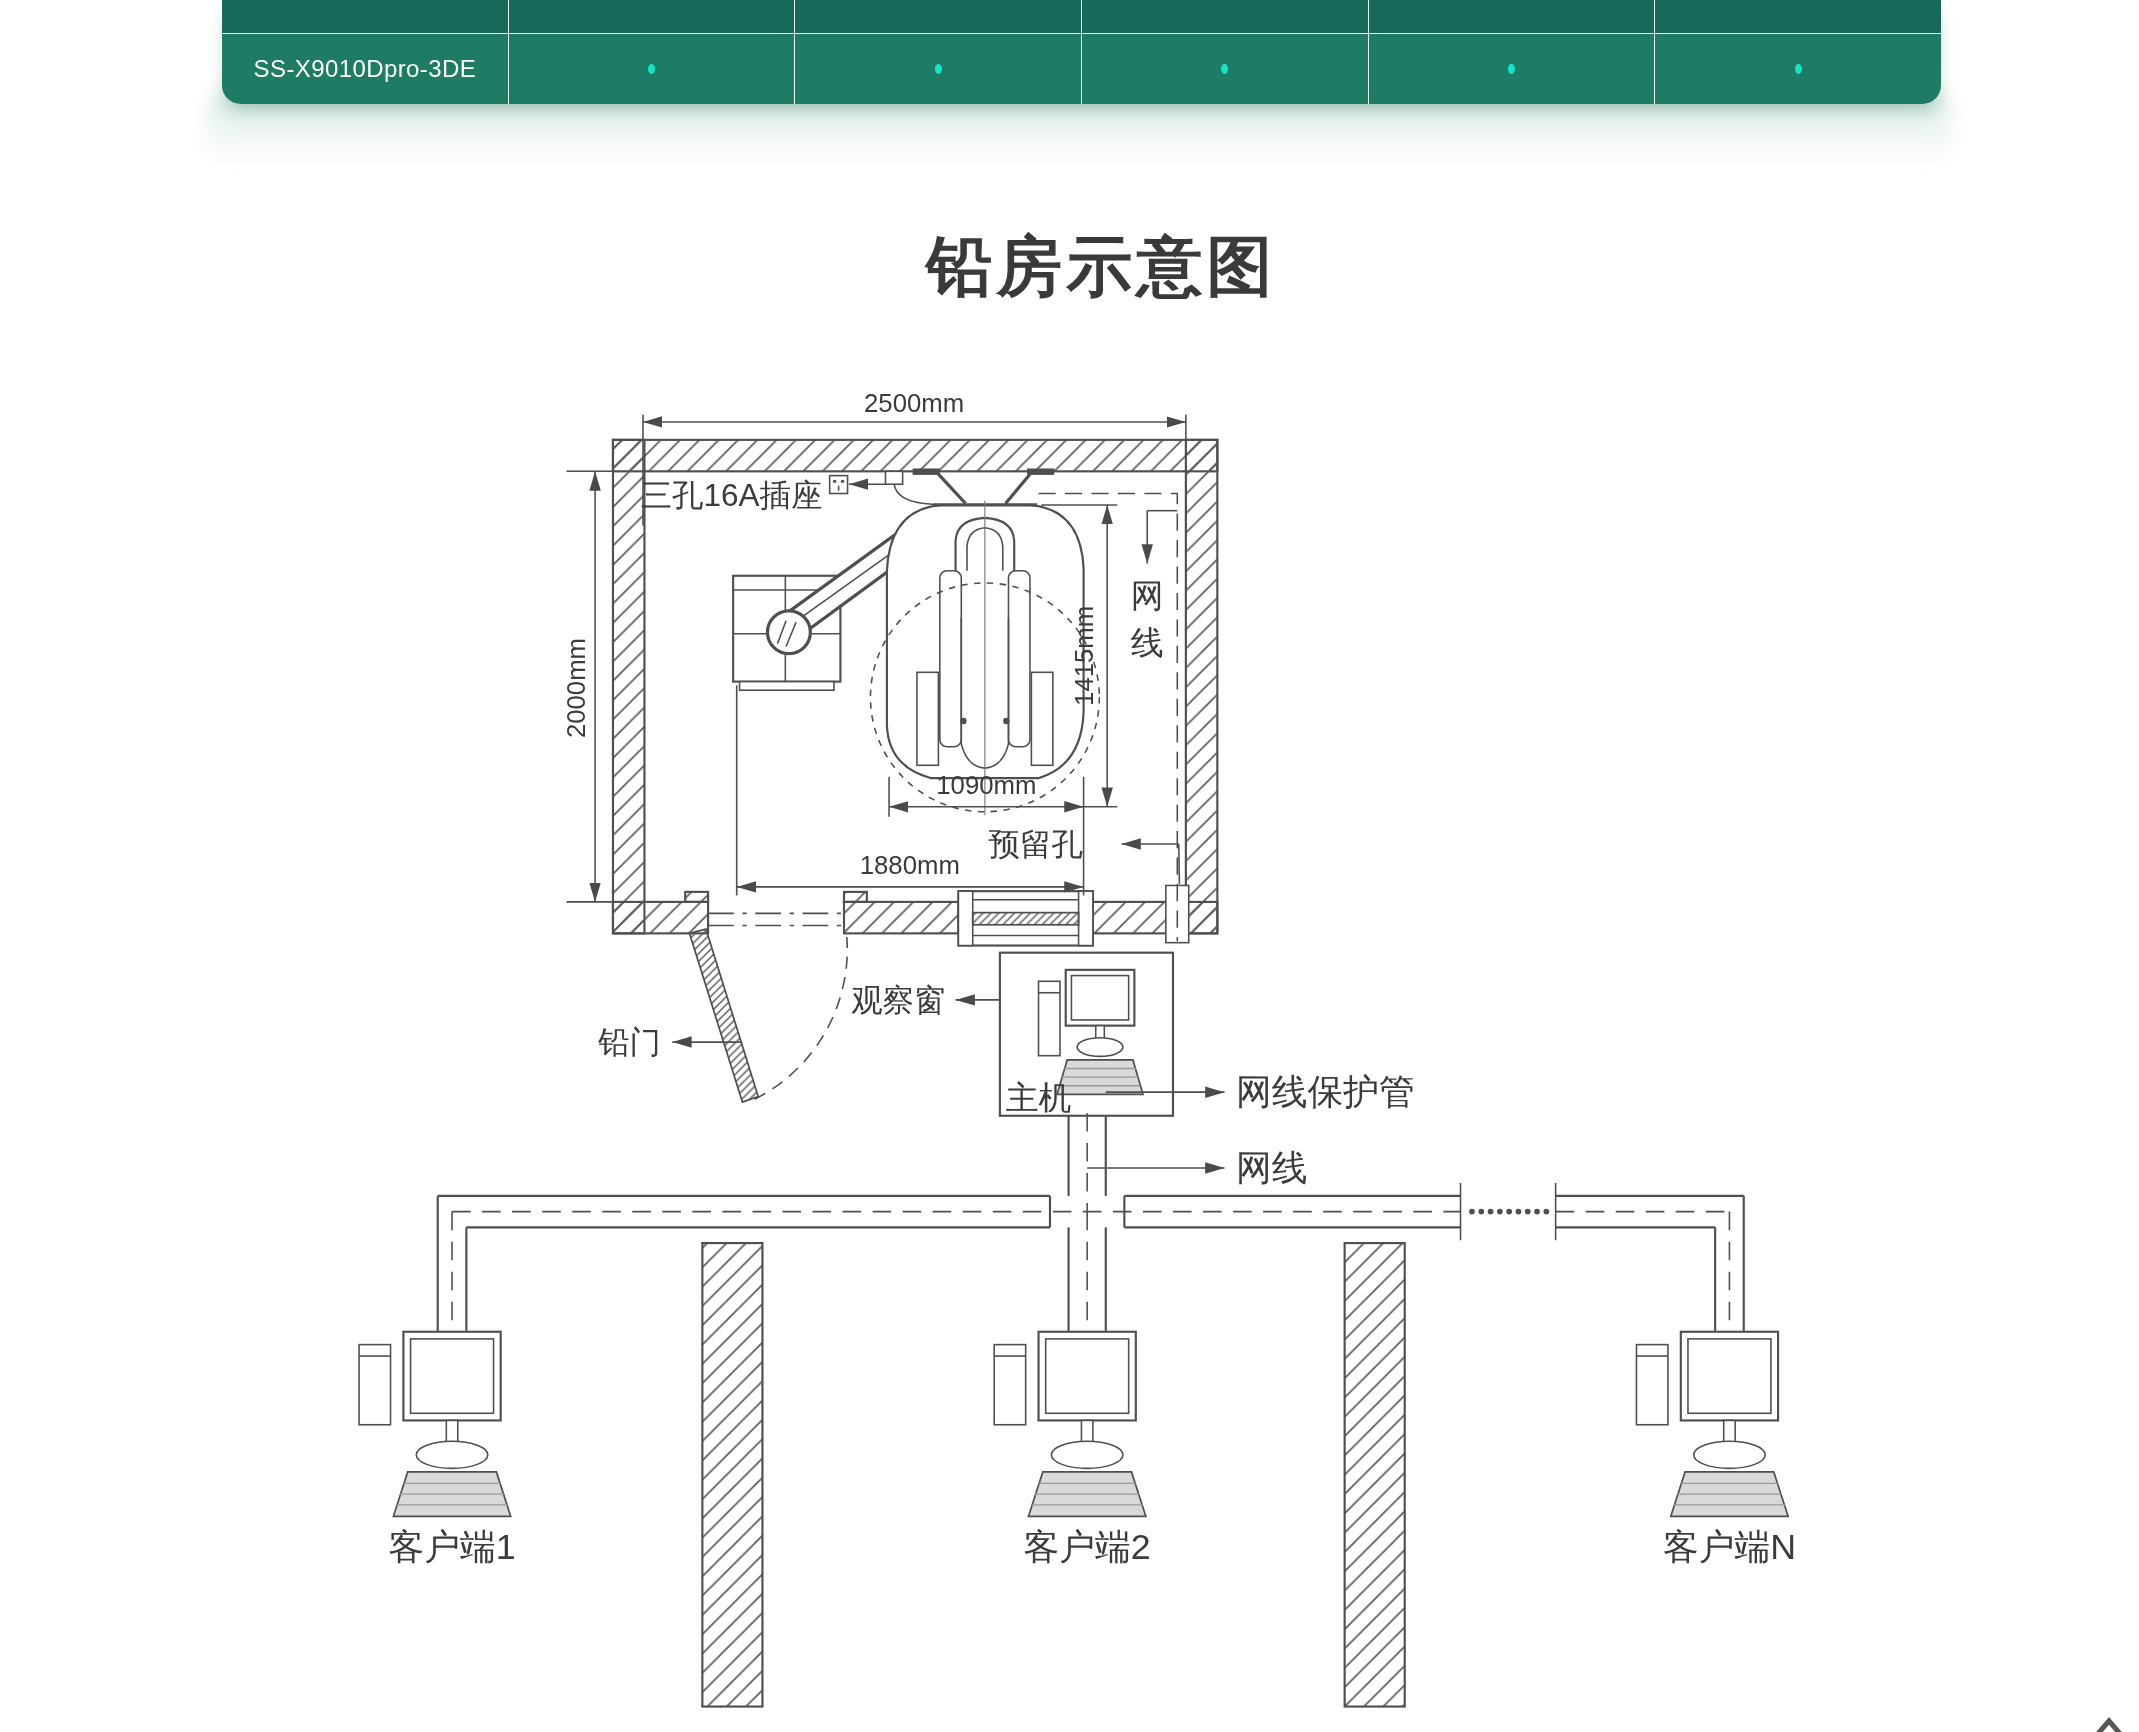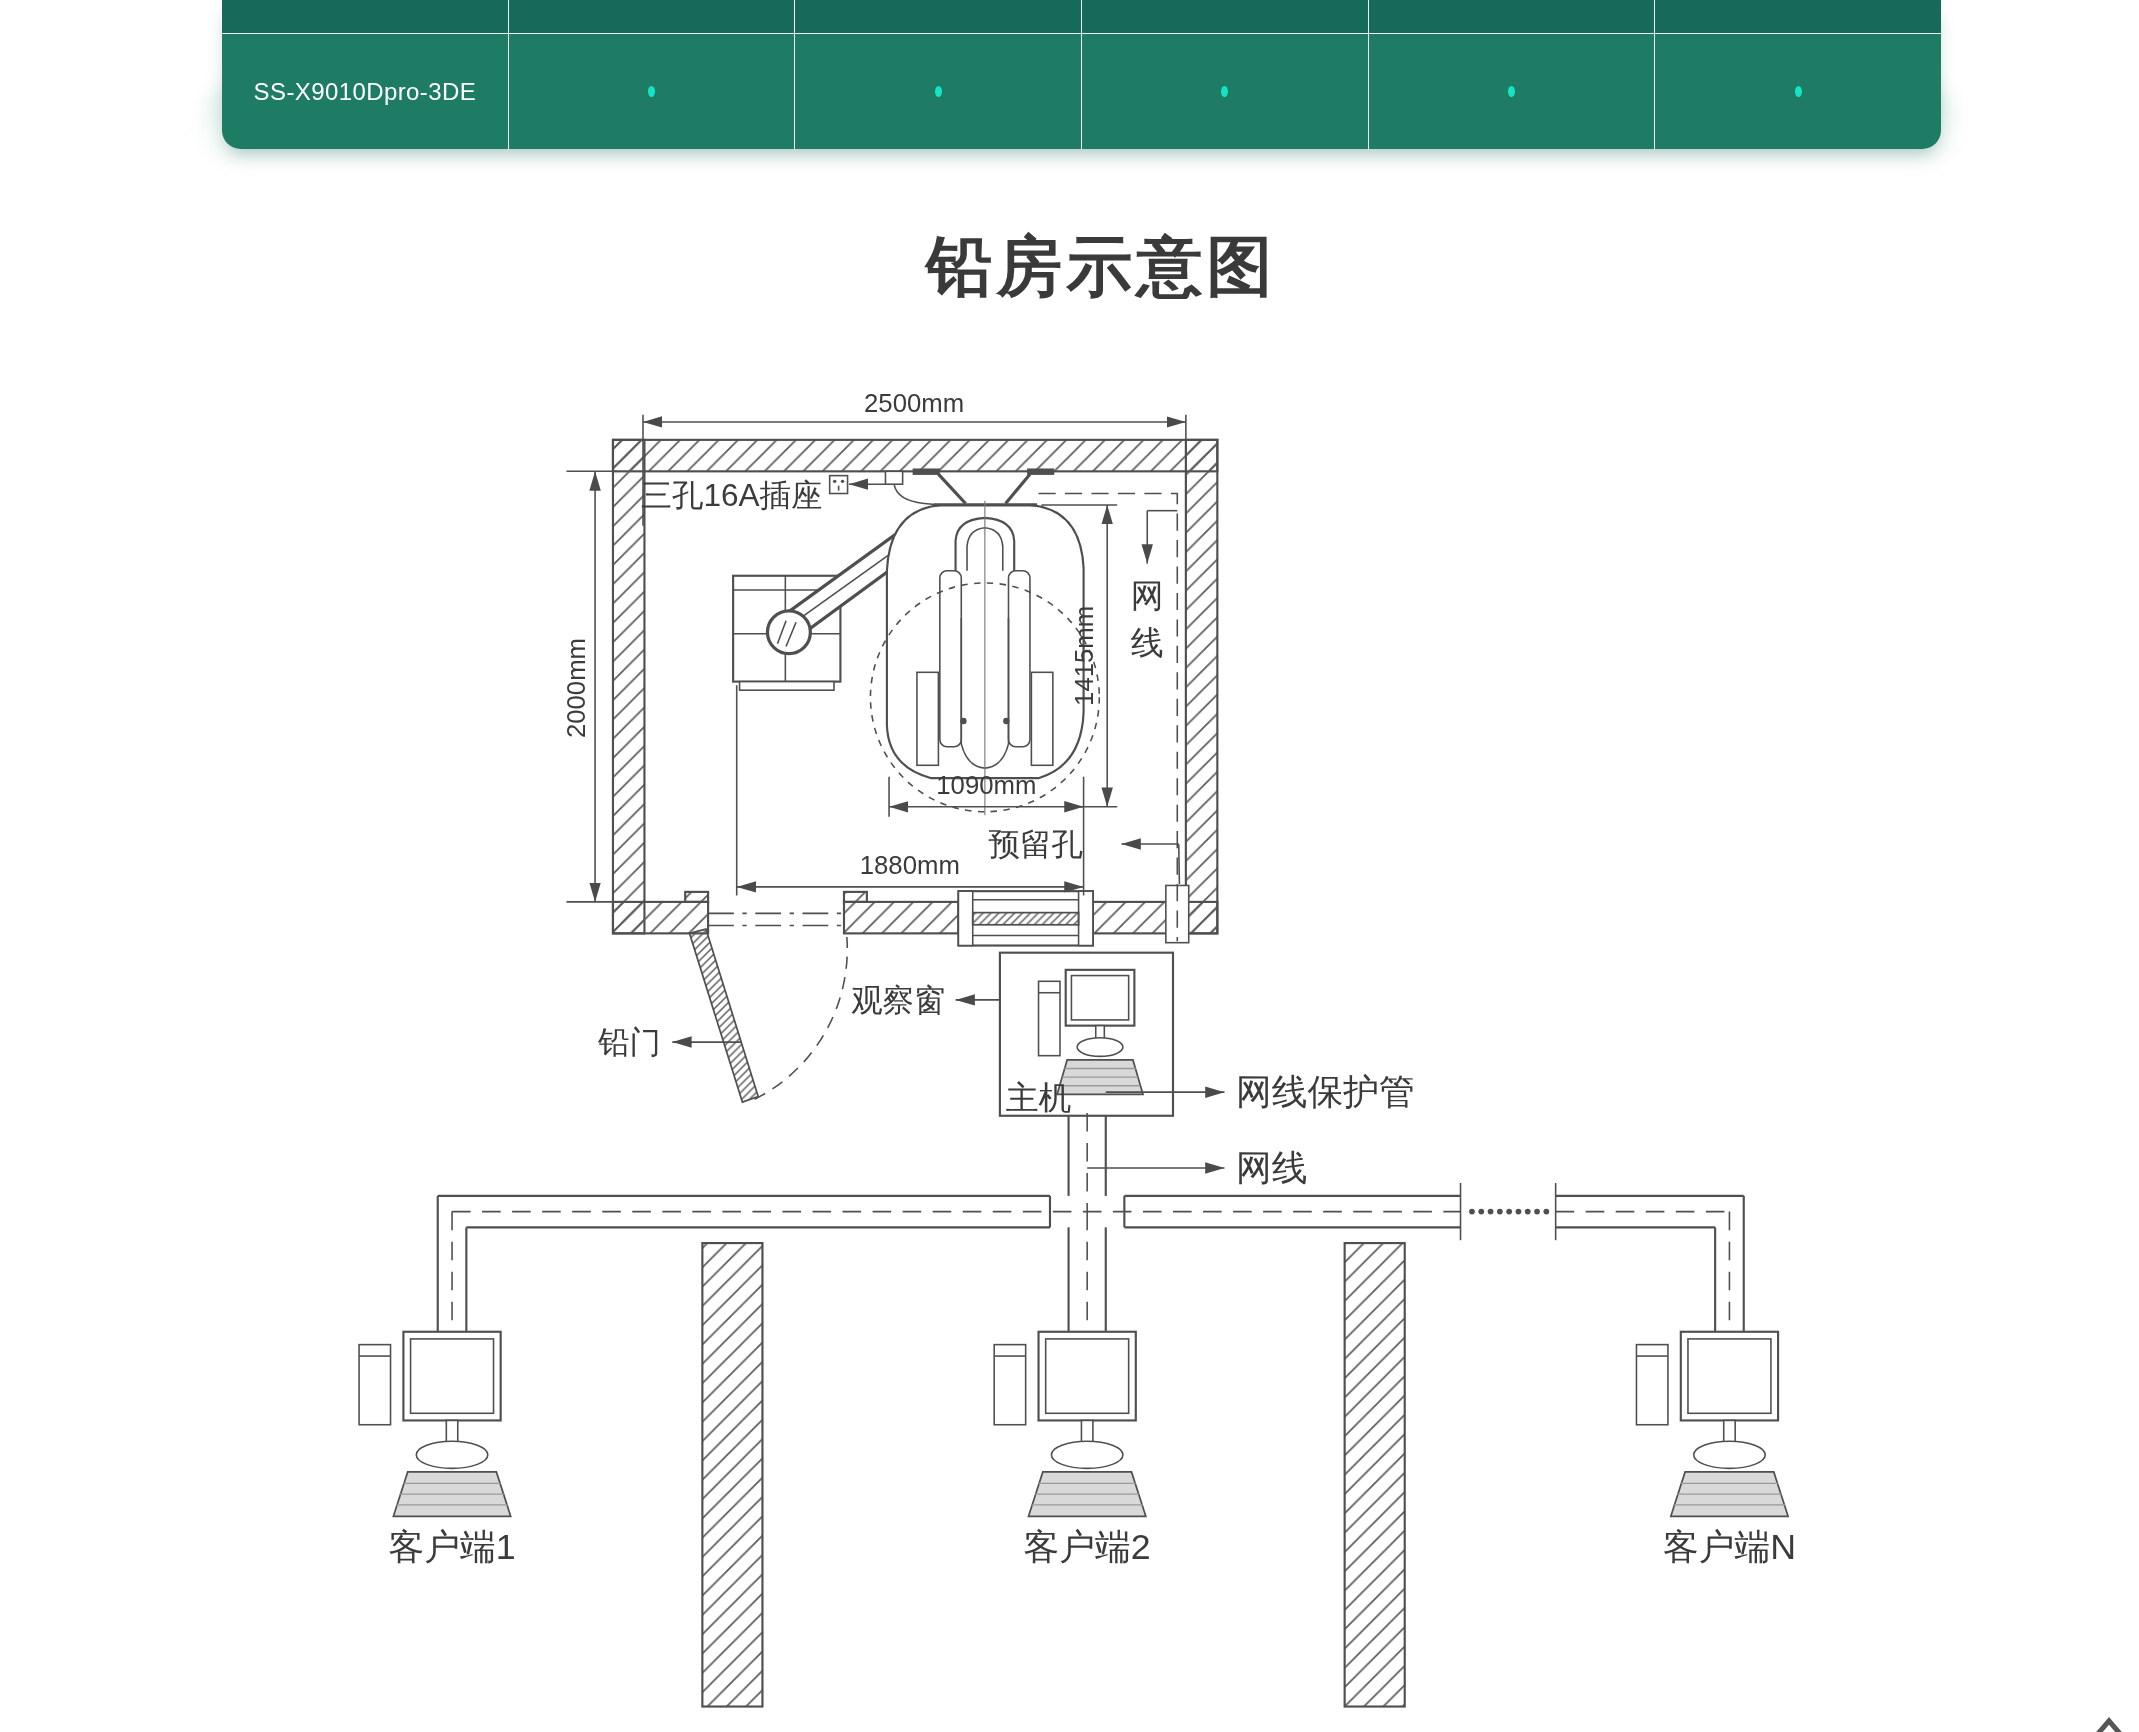--- a/index.html
+++ b/index.html
@@ -8,21 +8,21 @@
     background:#ffffff;
     font-family:"Liberation Sans","DejaVu Sans",sans-serif;
   }
   
   .header-glow{
     position:absolute;left:207px;top:86px;width:1745px;height:93px;
     background:linear-gradient(180deg,#d8eae2 0%,rgba(255,255,255,0) 85%);
     filter:blur(10px);border-radius:29px;
   }
   .header{
-    position:absolute;left:222px;top:0;width:1719px;height:149px;
+    position:absolute;left:222px;top:0;width:1719px;height:104px;
     border-radius:0 0 18.6px 18.6px;overflow:hidden;
     box-shadow:0 10px 18.6px -5.7px rgba(23,105,88,.35);
     display:flex;flex-direction:column;
   }
   .header .row{display:flex;width:100%;}
   .header .row1{height:33px;background:#17695a;border-bottom:1.4px solid rgba(255,255,255,.95);}
   .header .row2{flex:1;background:#1e7b64;}
   .header .cell{
     flex:1;display:flex;align-items:center;justify-content:center;
     border-right:1.4px solid rgba(255,255,255,.92);

